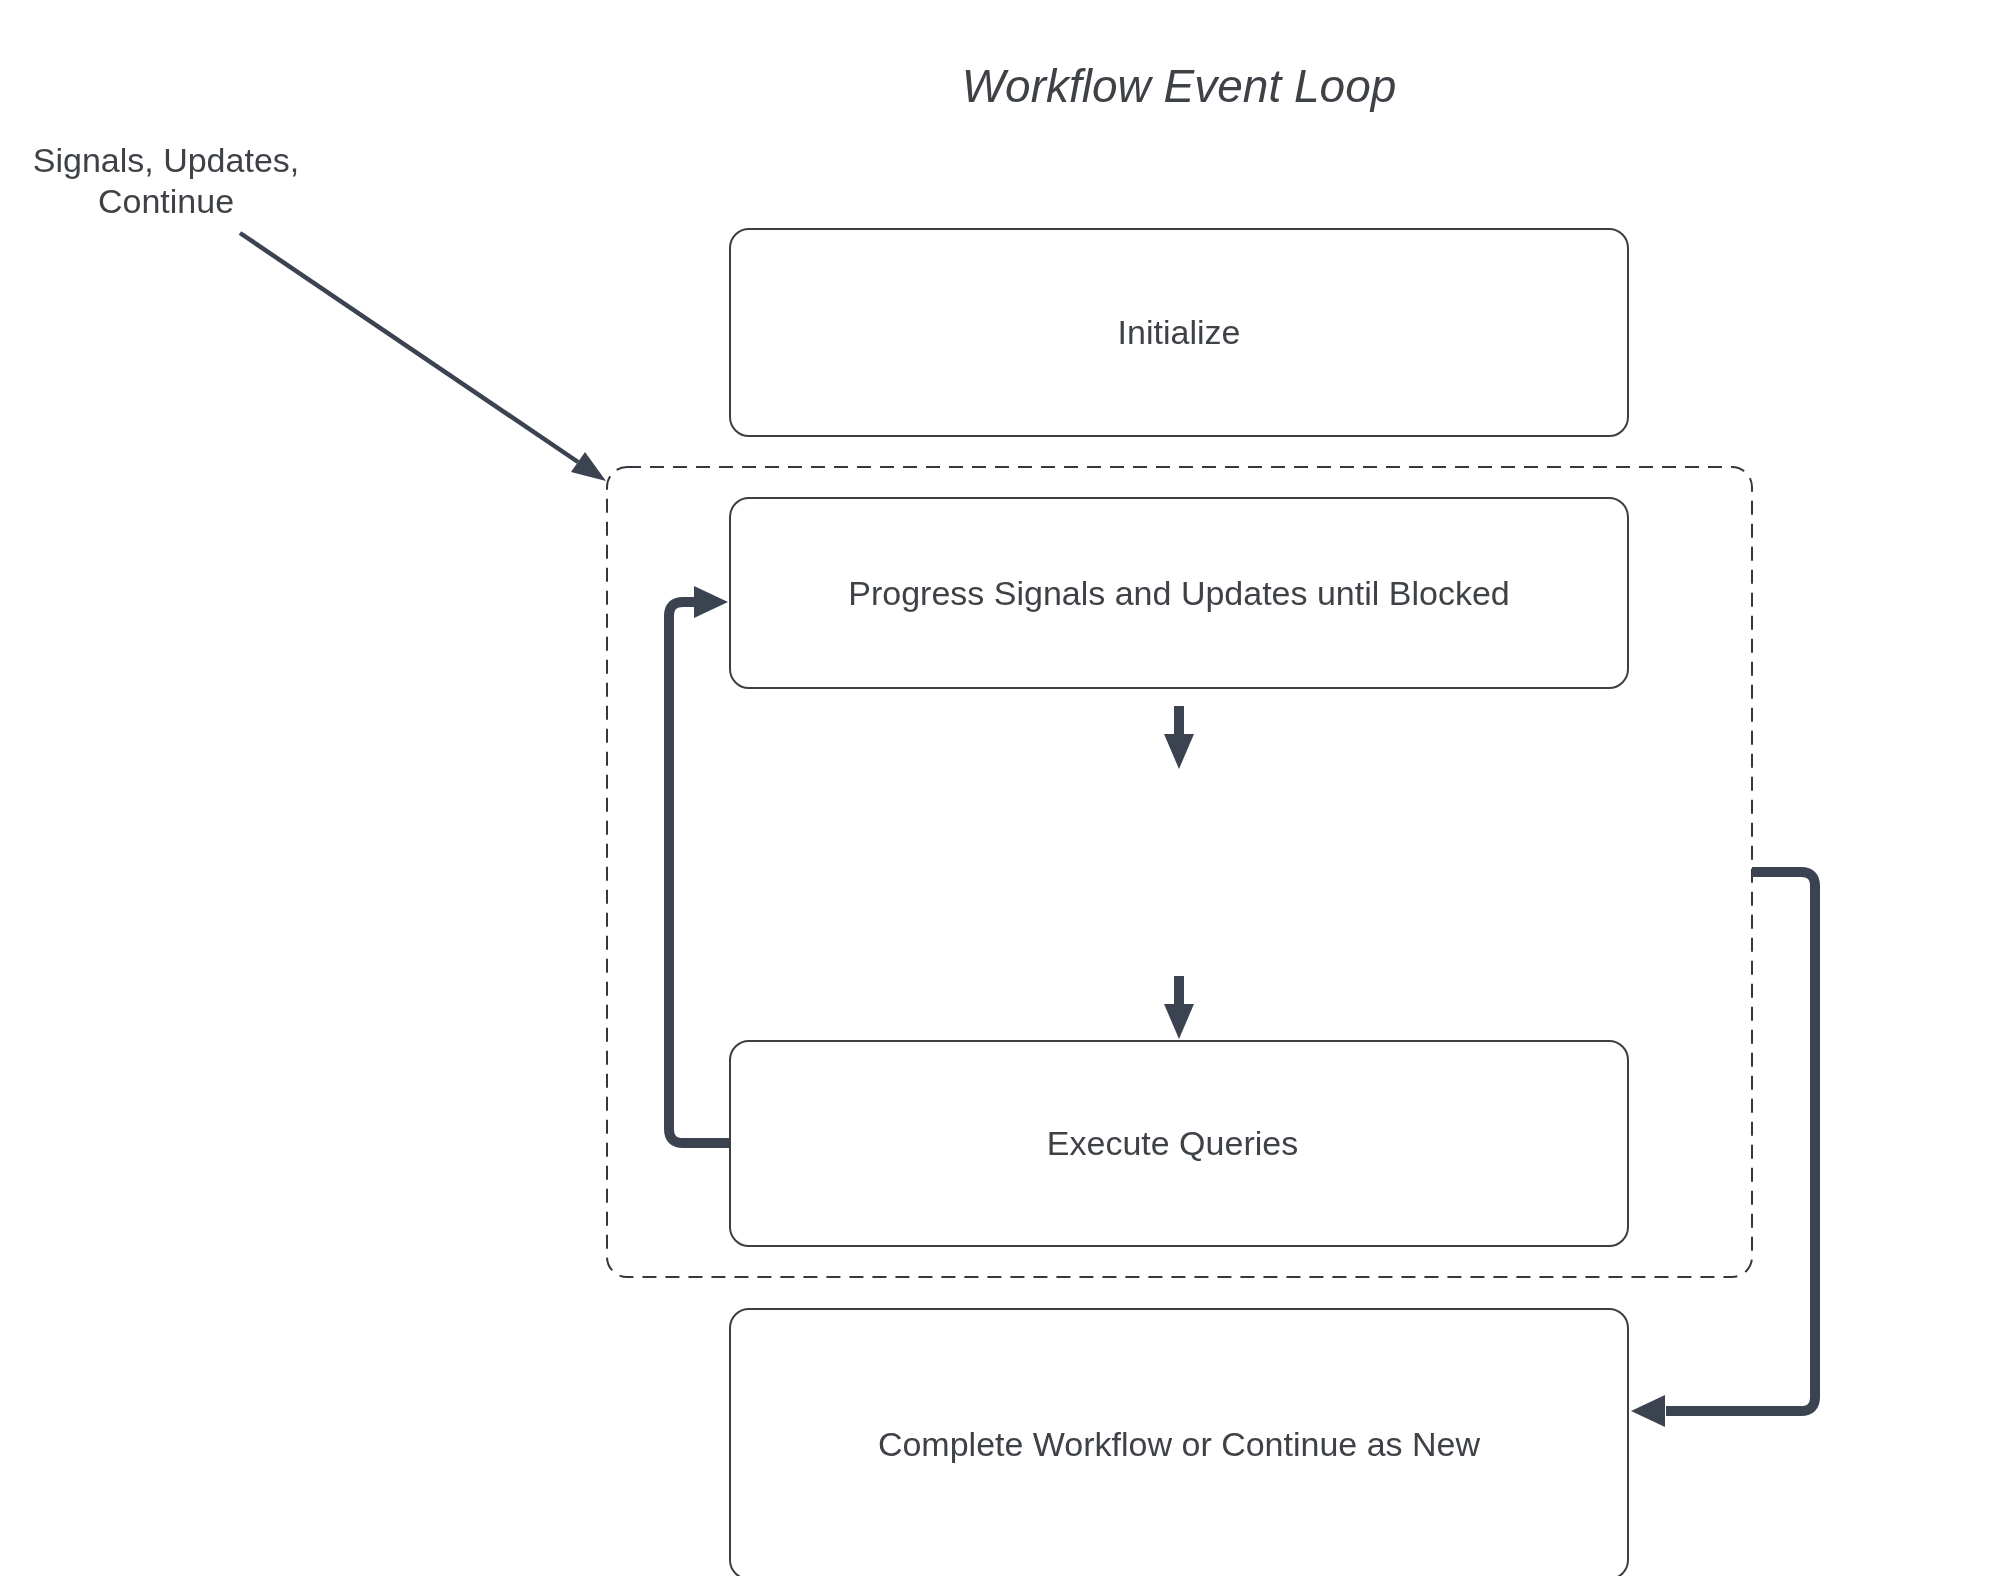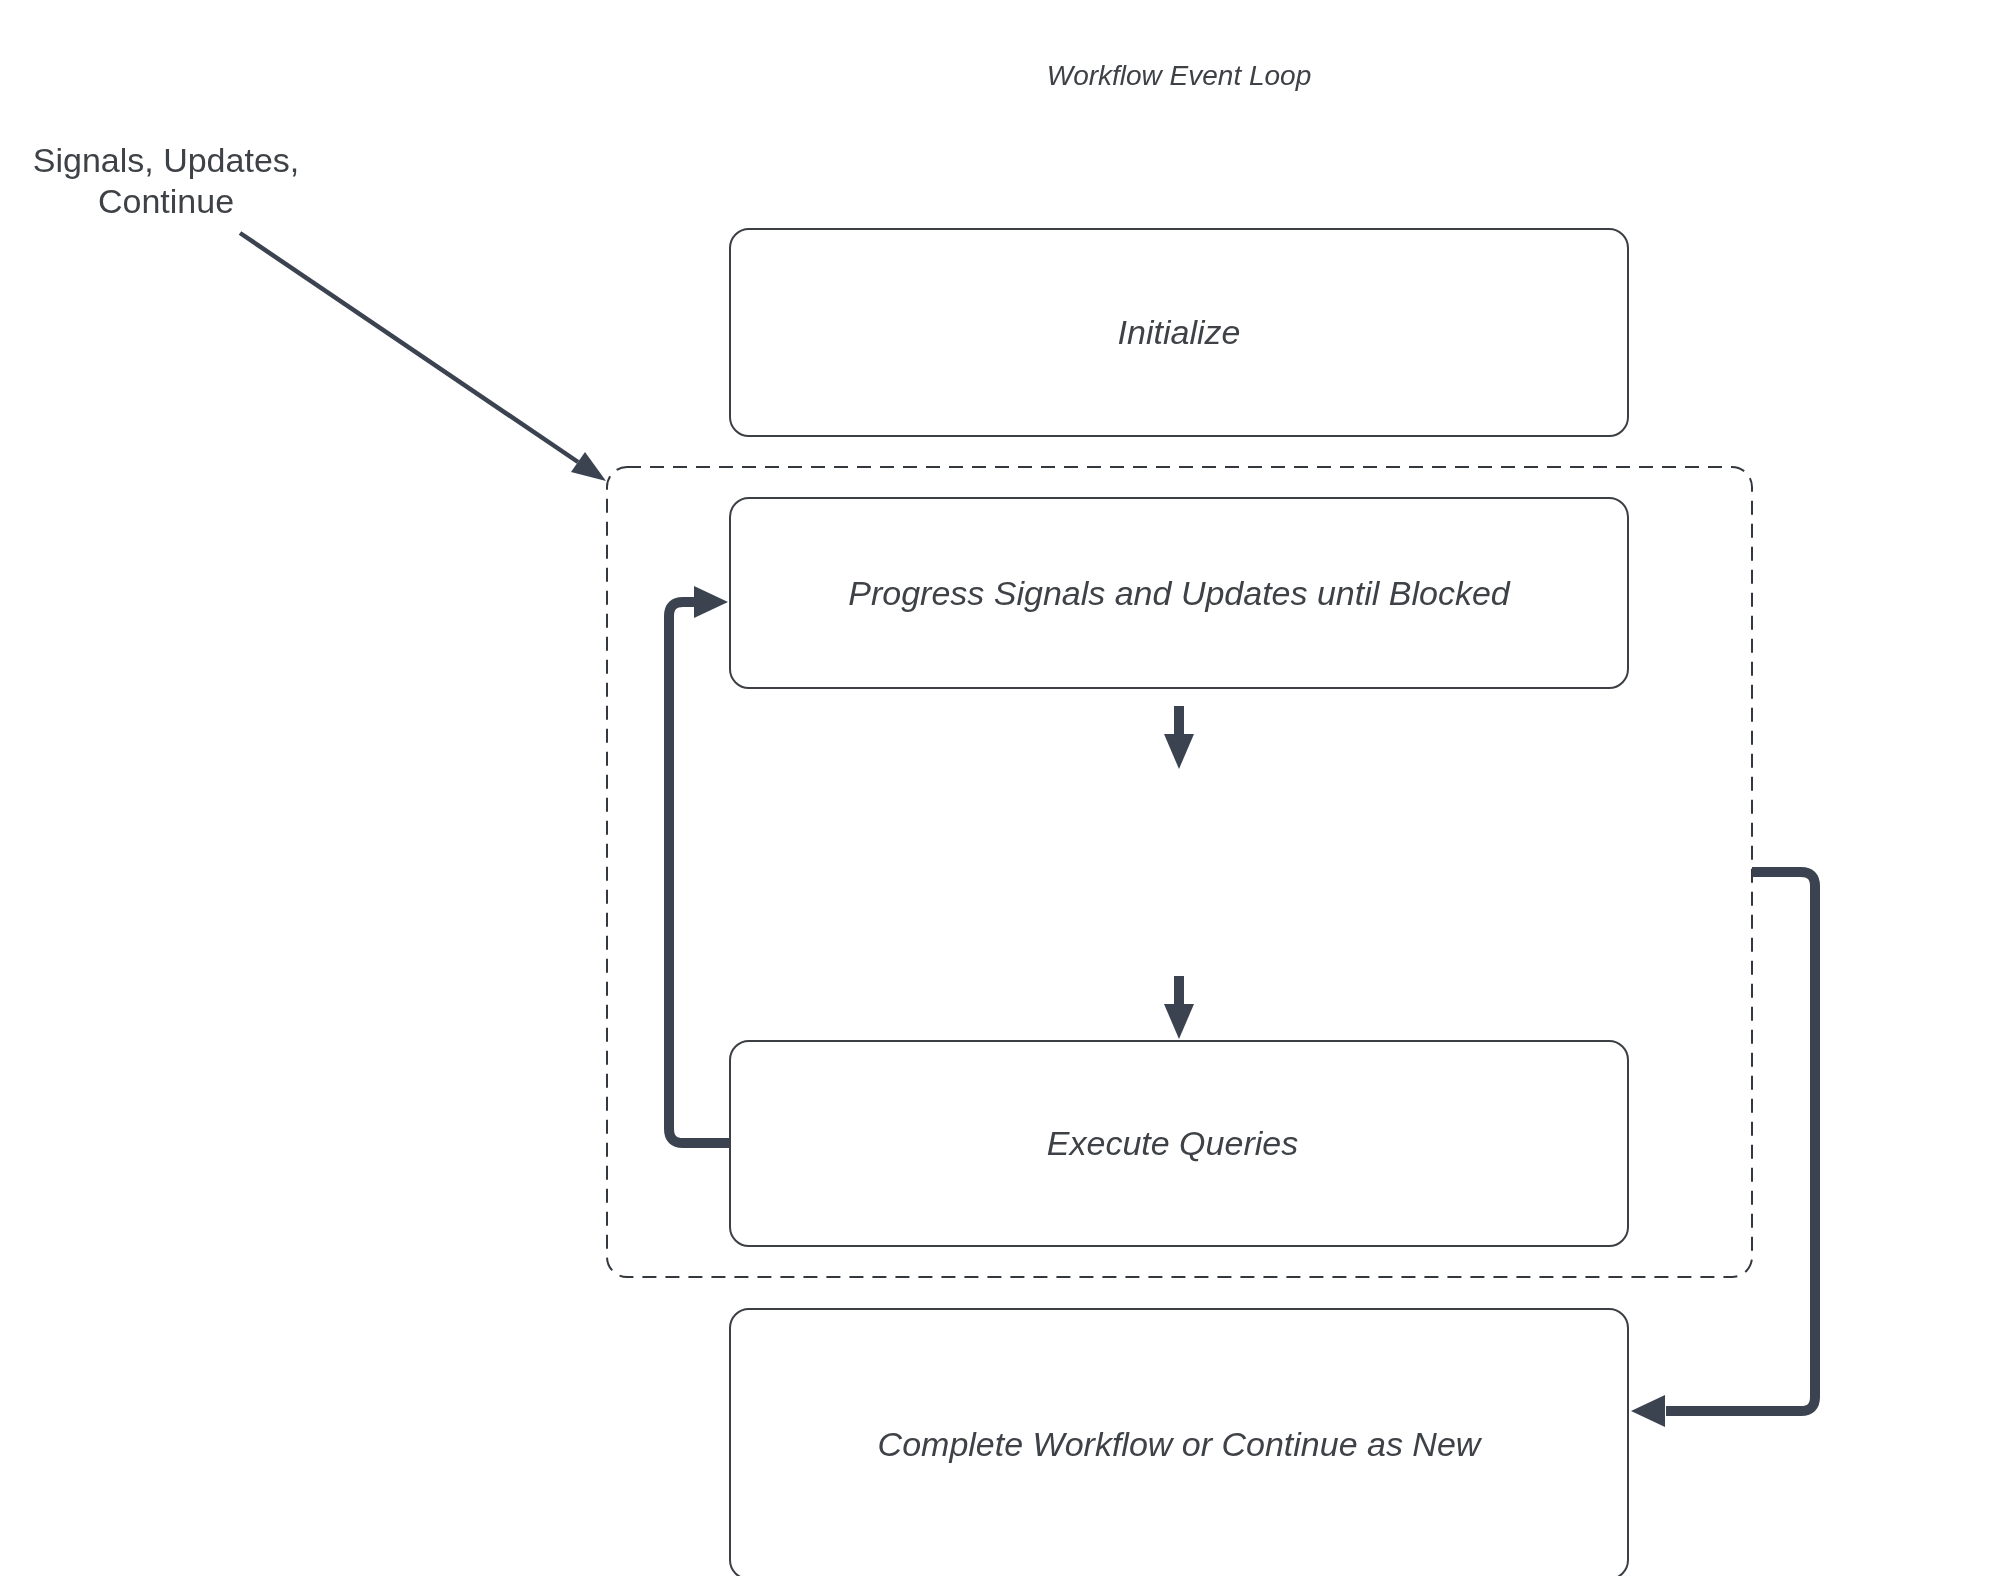--- a/index.html
+++ b/index.html
@@ -21,21 +21,21 @@
     height: 1576px;
     background: var(--bg);
     overflow: hidden;
   }
   .title {
     position: absolute;
     top: 58px;
     left: 729px;
     width: 900px;
     text-align: center;
-    font-size: 28px;
+    font-size: 46px;
     font-style: italic;
     line-height: 1.25;
     color: var(--text);
   }
   .side-label {
     position: absolute;
     top: 140px;
     left: 26px;
     width: 280px;
     text-align: center;
@@ -52,21 +52,20 @@
     border: 2px solid var(--border);
     border-radius: 20px;
     display: flex;
     align-items: center;
     justify-content: center;
     text-align: center;
     font-size: 34px;
     line-height: 1.2;
     color: var(--text);
     padding: 0 30px;
-    font-style: italic;
   }
   .node-initialize { top: 228px; height: 209px; }
   .node-progress-signals { top: 497px; height: 192px; z-index: 2; }
   .node-progress-workflow { top: 768px; height: 207px; }
   .node-execute-queries { top: 1040px; height: 207px; z-index: 2; padding-left: 17px; }
   .node-complete { top: 1308px; height: 272px; z-index: 2; }
   svg.wires {
     position: absolute;
     left: 0; top: 0;
     width: 2006px;

